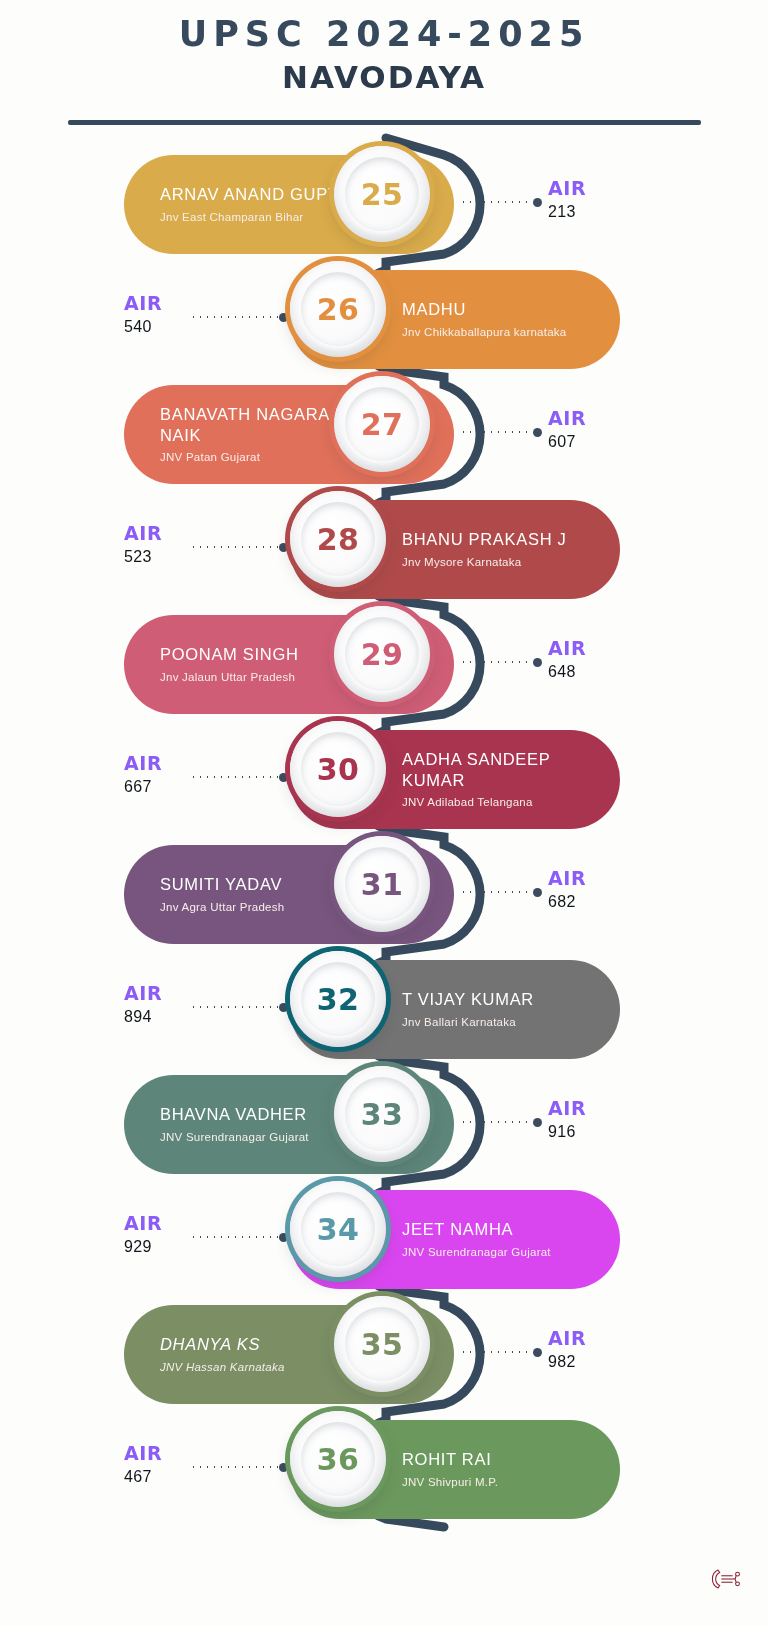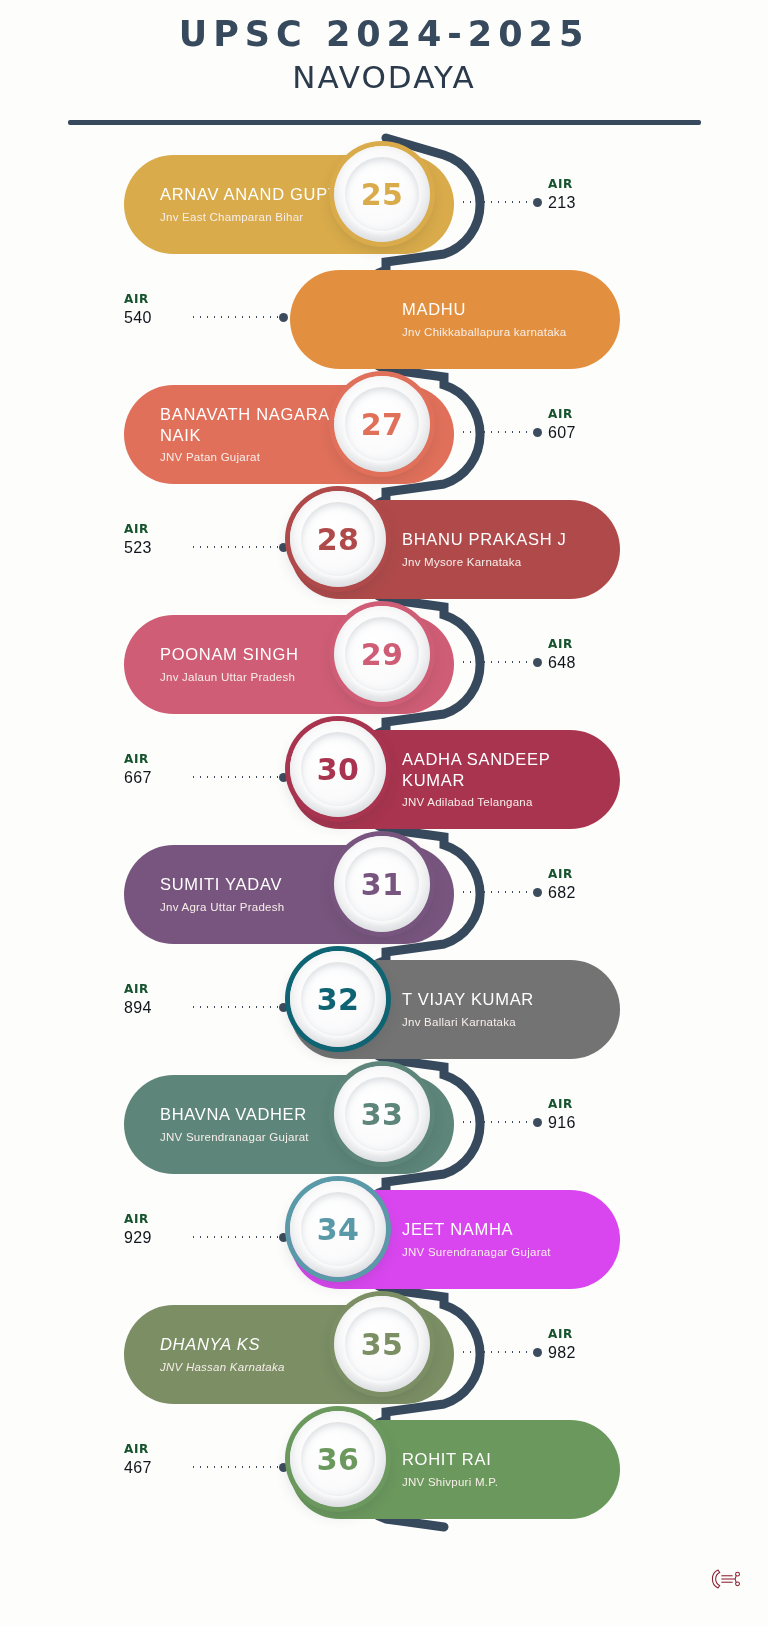--- a/index.html
+++ b/index.html
@@ -12,21 +12,21 @@
   #page{ position:relative; width:768px; height:1626px; background:#fdfdfc; }
 
   
   .header{ position:absolute; top:0; left:0; width:768px; text-align:center; }
   .title-main{
     font-size:35px; font-weight:bold; letter-spacing:6px;
     color:#37495c; margin-top:14px; line-height:1.15;
     font-family:"DejaVu Sans", sans-serif;
   }
   .title-sub{
-    font-size:31px; font-weight:normal; letter-spacing:2px;
+    font-size:31px; font-weight:bold; letter-spacing:2px;
     color:#2b3b4c; margin-top:6px; line-height:1.15;
     font-family:"DejaVu Sans", sans-serif;
   }
   .title-rule{
     width:633px; height:5px; background:#37495c;
     margin:24px auto 0; border-radius:2px;
   }
 
   
   .spine{ position:absolute; left:0; top:120px; width:768px; height:1420px; pointer-events:none; }
@@ -70,21 +70,21 @@
   .row.left .medal{ left:334px; }
   .row.right .medal{ left:290px; }
   .rank{
     position:relative; z-index:2; font-size:30px; font-weight:bold;
     font-family:"DejaVu Sans", sans-serif; letter-spacing:.5px;
   }
 
   
   .air{ position:absolute; top:30px; }
   .air-label{
-    font-size:12px; font-weight:bold; color:#14532d; letter-spacing:.6px;
+    font-size:19px; font-weight:bold; color:#8b5cf6; letter-spacing:.6px;
     font-family:"DejaVu Sans", sans-serif; line-height:1.2;
   }
   .air-value{
     font-size:16px; color:#11161c; letter-spacing:.4px; margin-top:2px;
     font-family:"Liberation Sans", sans-serif; line-height:1.2;
   }
   .row.left .air{ left:548px; }
   .row.right .air{ left:124px; }
 
   
@@ -146,20 +146,23 @@
           <div class="air-label">AIR</div>
           <div class="air-value">213</div>
         </div>
       </div>
       <div class="row right" style="top: 262px;">
         <div class="capsule" style="background: rgb(226, 144, 63);">
           <div class="txt">
             <div class="name">MADHU</div>
             <div class="school">Jnv  Chikkaballapura karnataka</div>
           </div>
+        </div>
+        <div class="medal" style="box-shadow: rgb(226, 144, 63) 0px 0px 0px 5px, rgba(40, 50, 60, 0.2) 0px 6px 16px, rgba(190, 195, 200, 0.45) 0px -4px 10px inset;">
+          <div class="rank" style="color: rgb(226, 144, 63);">26</div>
         </div>
         <div class="conn">
           <div class="dots"></div>
           <div class="knob"></div>
         </div>
         <div class="air">
           <div class="air-label">AIR</div>
           <div class="air-value">540</div>
         </div>
       </div>

